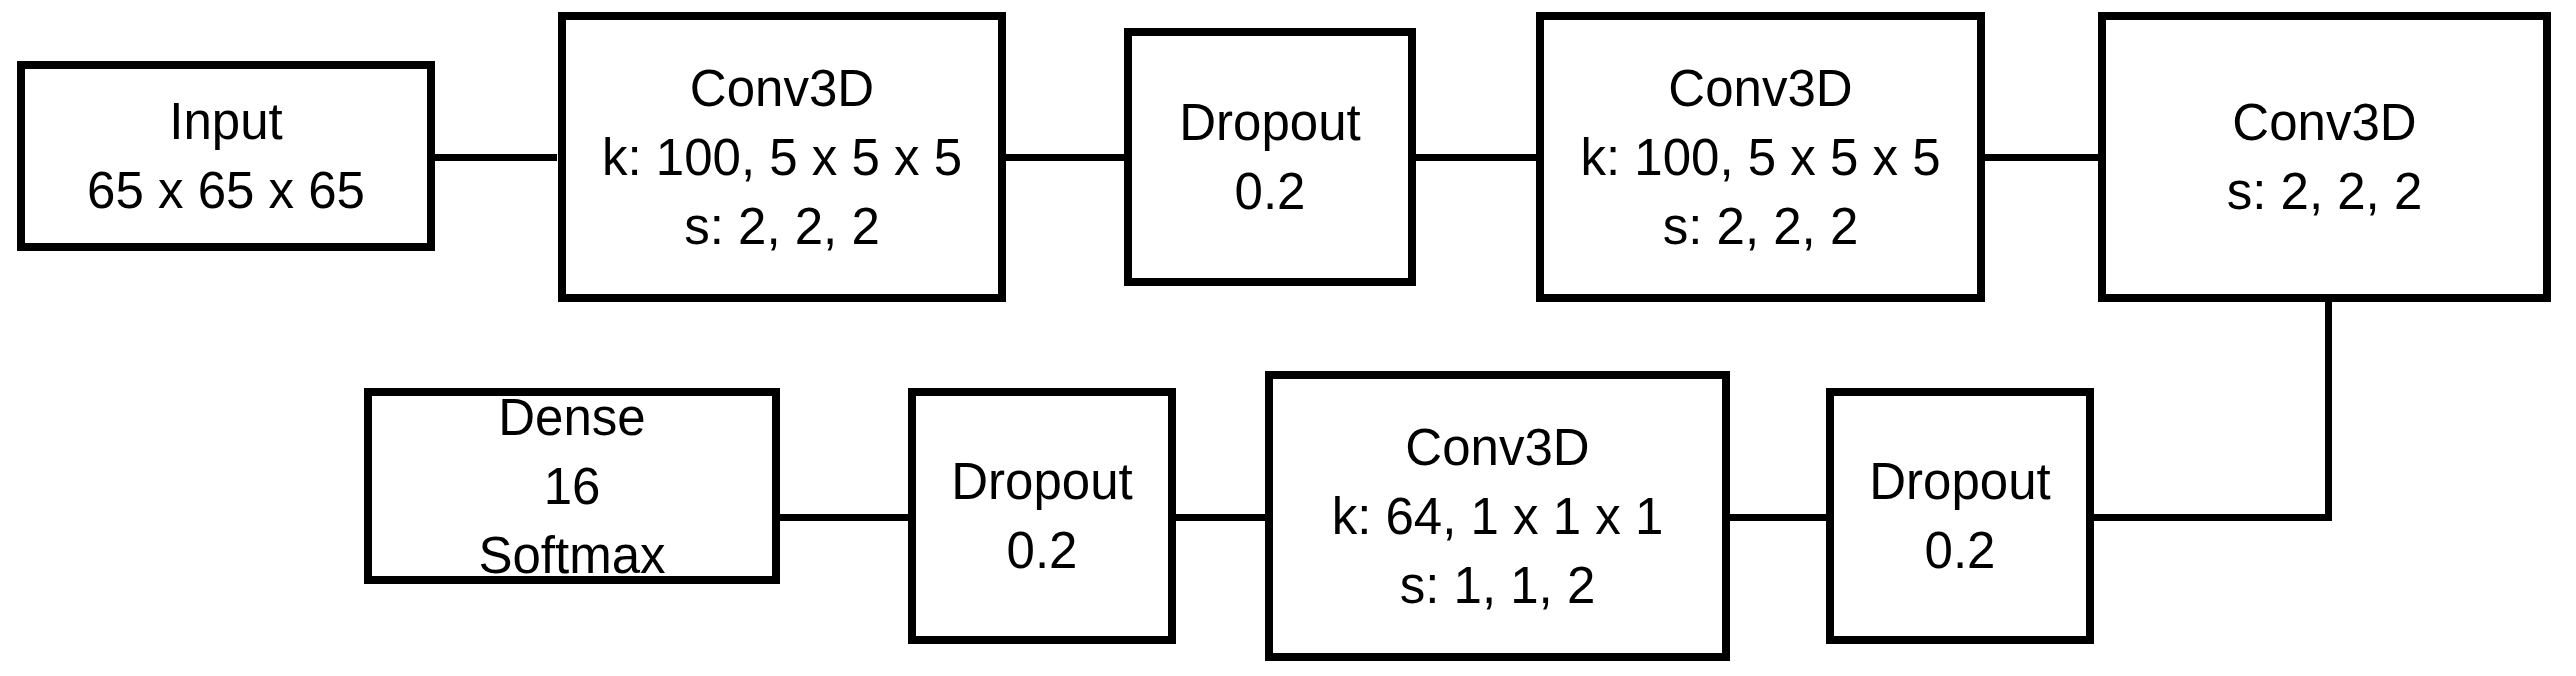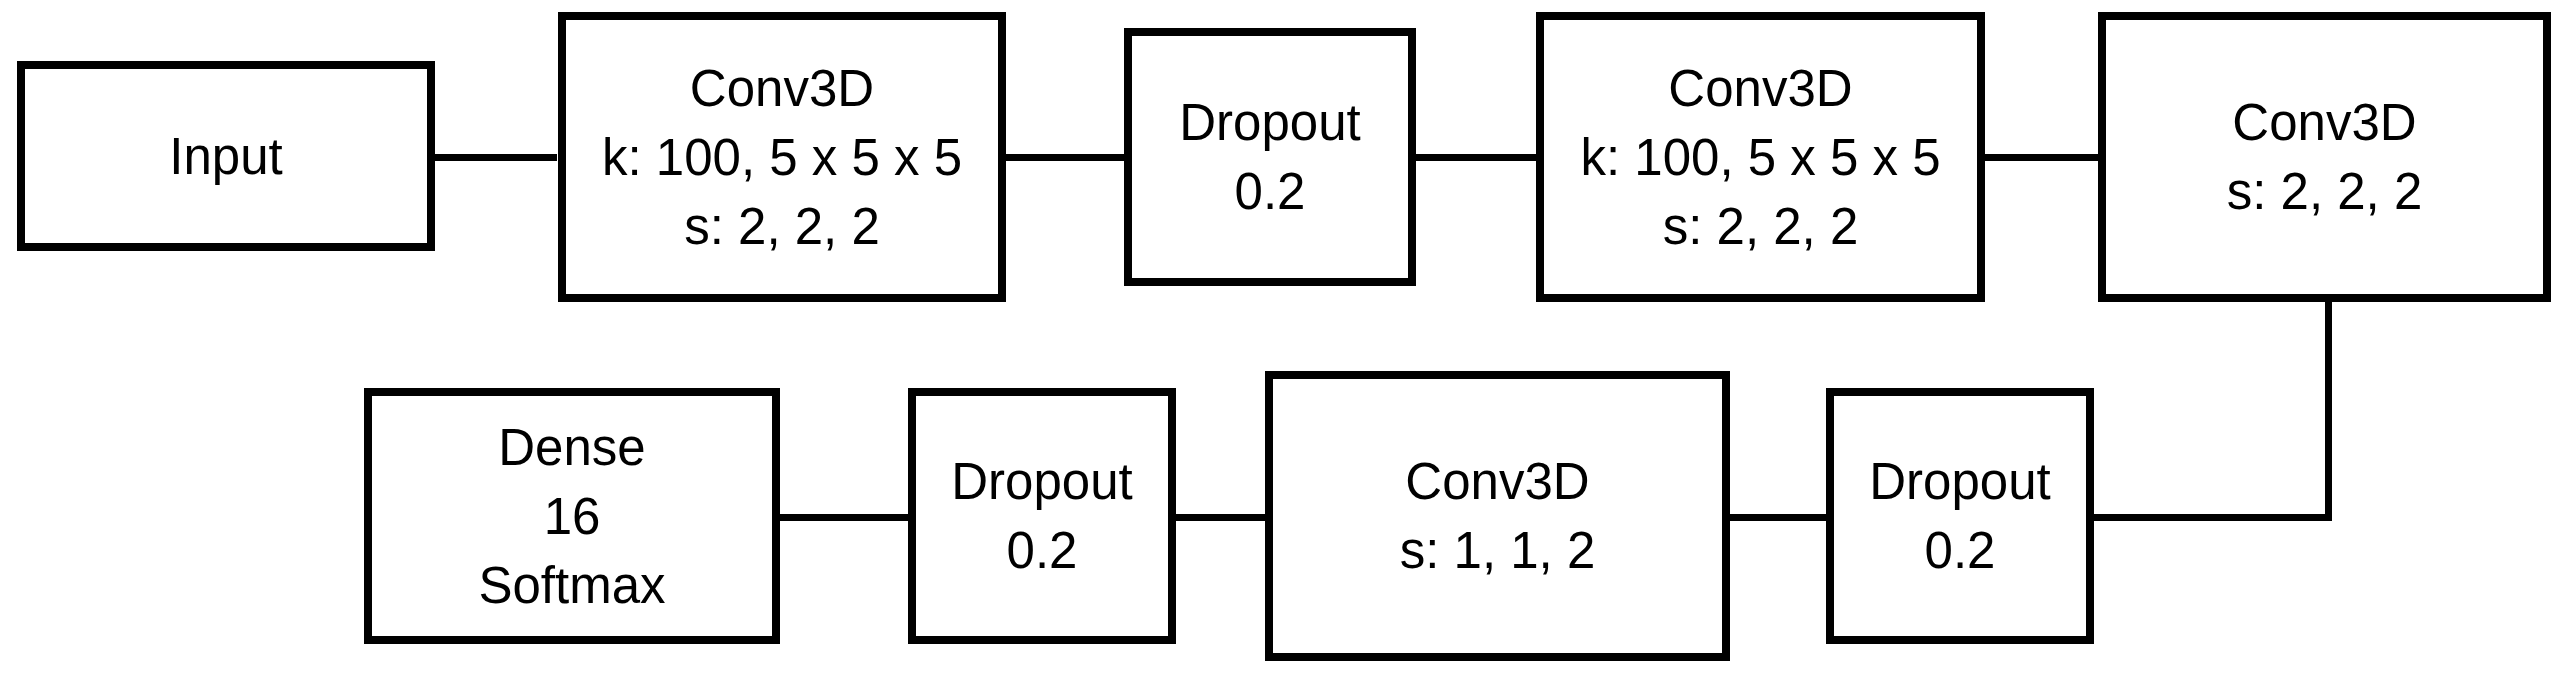--- a/index.html
+++ b/index.html
@@ -49,50 +49,52 @@
       <div class="edge" style="left: 1985px; top: 154px; width: 114px; height: 7.2px; background: rgb(0, 0, 0);"></div>
       <div class="edge" style="left: 2325px; top: 302px; width: 7.2px; height: 219px; background: rgb(0, 0, 0);"></div>
       <div class="edge" style="left: 2094px; top: 514px; width: 238px; height: 7.2px; background: rgb(0, 0, 0);"></div>
       <div class="edge" style="left: 1730px; top: 514px; width: 96px; height: 7.2px; background: rgb(0, 0, 0);"></div>
       <div class="edge" style="left: 1176px; top: 514px; width: 89px; height: 7.2px; background: rgb(0, 0, 0);"></div>
       <div class="edge" style="left: 780px; top: 514px; width: 128px; height: 7.2px; background: rgb(0, 0, 0);"></div>
     </div>
   <div>
       <div class="node" style="left: 17px; top: 61px; width: 418px; height: 190px; border-width: 8px; border-color: rgb(0, 0, 0); background: rgb(255, 255, 255);">
         <span class="node-line">Input</span>
+        <span class="node-line">65 x 65 x 65</span>
       </div>
       <div class="node" style="left: 558px; top: 12px; width: 448px; height: 290px; border-width: 8px; border-color: rgb(0, 0, 0); background: rgb(255, 255, 255);">
         <span class="node-line">Conv3D</span>
         <span class="node-line">k: 100, 5 x 5 x 5</span>
         <span class="node-line">s: 2, 2, 2</span>
       </div>
       <div class="node" style="left: 1124px; top: 28px; width: 292px; height: 258px; border-width: 8px; border-color: rgb(0, 0, 0); background: rgb(255, 255, 255);">
         <span class="node-line">Dropout</span>
         <span class="node-line">0.2</span>
       </div>
       <div class="node" style="left: 1536px; top: 12px; width: 449px; height: 290px; border-width: 8px; border-color: rgb(0, 0, 0); background: rgb(255, 255, 255);">
         <span class="node-line">Conv3D</span>
         <span class="node-line">k: 100, 5 x 5 x 5</span>
         <span class="node-line">s: 2, 2, 2</span>
       </div>
       <div class="node" style="left: 2098px; top: 12px; width: 453px; height: 290px; border-width: 8px; border-color: rgb(0, 0, 0); background: rgb(255, 255, 255);">
         <span class="node-line">Conv3D</span>
         <span class="node-line">s: 2, 2, 2</span>
       </div>
-      <div class="node" style="left: 364px; top: 388px; width: 416px; height: 256px; border-width: 8px; border-color: rgb(0, 0, 0); background: rgb(255, 255, 255);">
+      <div class="node" style="left: 364px; top: 388px; width: 416px; height: 196px; border-width: 8px; border-color: rgb(0, 0, 0); background: rgb(255, 255, 255);">
         <span class="node-line">Dense</span>
         <span class="node-line">16</span>
         <span class="node-line">Softmax</span>
       </div>
       <div class="node" style="left: 908px; top: 388px; width: 268px; height: 256px; border-width: 8px; border-color: rgb(0, 0, 0); background: rgb(255, 255, 255);">
         <span class="node-line">Dropout</span>
         <span class="node-line">0.2</span>
       </div>
       <div class="node" style="left: 1265px; top: 371px; width: 465px; height: 290px; border-width: 8px; border-color: rgb(0, 0, 0); background: rgb(255, 255, 255);">
         <span class="node-line">Conv3D</span>
+        <span class="node-line">k: 64, 1 x 1 x 1</span>
         <span class="node-line">s: 1, 1, 2</span>
       </div>
       <div class="node" style="left: 1826px; top: 388px; width: 268px; height: 256px; border-width: 8px; border-color: rgb(0, 0, 0); background: rgb(255, 255, 255);">
         <span class="node-line">Dropout</span>
         <span class="node-line">0.2</span>
       </div>
     </div>
 </div>
 
 

